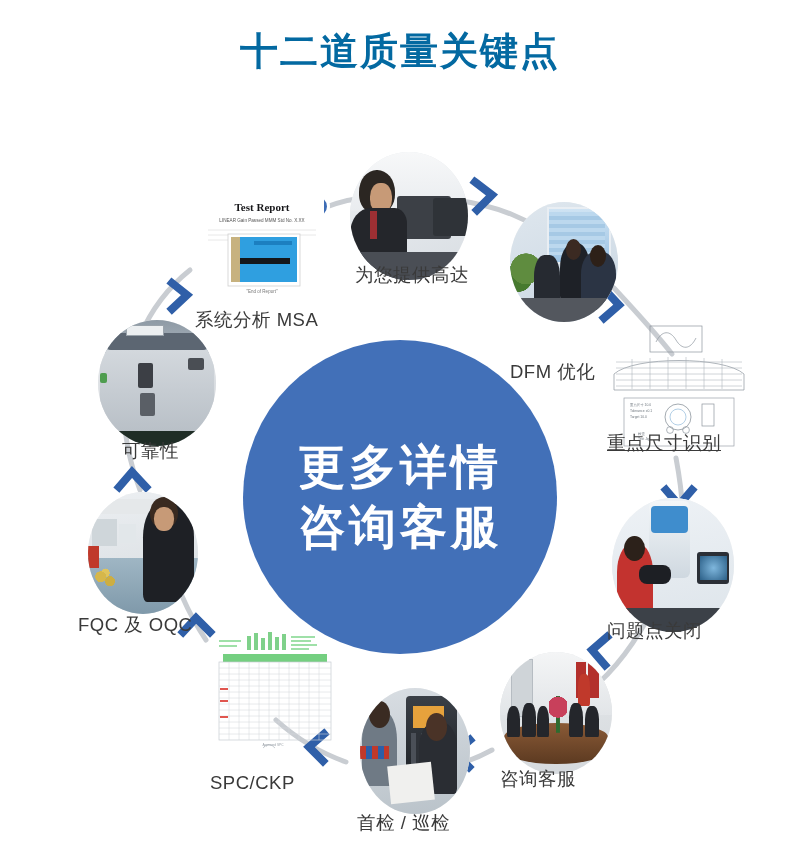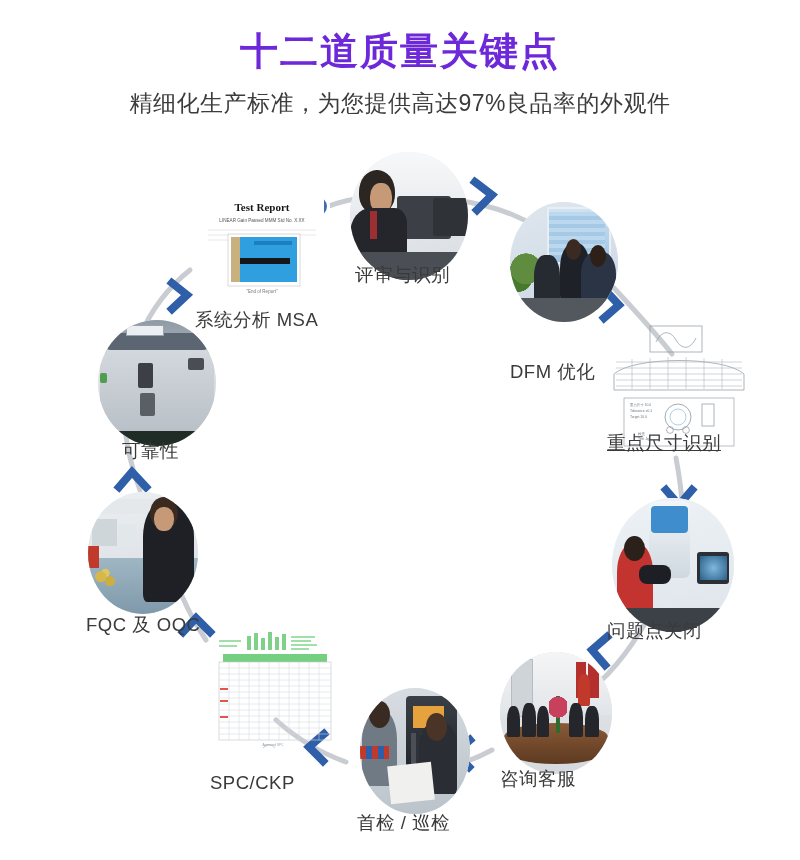--- a/index.html
+++ b/index.html
@@ -9,21 +9,21 @@
     font-family:"Liberation Sans","DejaVu Sans",sans-serif;
     overflow:hidden;
     position:relative;
   }
   #stage{position:relative;width:800px;height:860px;overflow:hidden;background:#fff;}
 
   
   .header{position:absolute;left:0;top:0;width:800px;text-align:center;}
   .title{
     font-size:38px;font-weight:700;letter-spacing:2px;
-    color:#6d28d9;line-height:1;margin-top:32px;
+    color:#0369a1;line-height:1;margin-top:32px;
   }
   .subtitle{
     font-size:23px;color:#3c3c3c;line-height:1;margin-top:22px;
     letter-spacing:0.5px;font-weight:400;
   }
 
   
   .wheel{position:absolute;left:0;top:140px;width:800px;height:720px;}
   .wheel svg.arcs{position:absolute;left:0;top:0;width:800px;height:720px;}
 
@@ -146,21 +146,20 @@
   .p9 .foot{left:0;top:88%;width:100%;height:12%;background:#1f2d26;}
   .p9 .grn{left:2%;top:42%;width:6%;height:8%;background:#4f9d4f;border-radius:2px;}
 </style>
 </head>
 <body>
 
 <div id="stage">
 
   <div class="header">
     <div class="title">十二道质量关键点</div>
-    <div class="subtitle">精细化生产标准，为您提供高达97%良品率的外观件</div>
   </div>
 
   <div class="wheel">
 
     <svg class="arcs" viewBox="0 0 800 720">
       <g fill="none" stroke="#c9cdd2" stroke-width="5" stroke-linecap="round">
 
         <path d="M252,115 C 290,78 330,62 362,58"></path>
 
         <path d="M455,60 C 500,66 530,80 556,100"></path>
@@ -224,21 +223,21 @@
           <span class="sky"></span>
             <span class="mon"></span>
             <span class="mon2"></span>
           <span class="head"></span>
             <span class="face"></span>
             <span class="body"></span>
           <span class="tie"></span>
             <span class="desk"></span>
         </div>
       </div>
-      <div class="node-label" style="left:355px;top:122px;">评审与识别</div>
+      <div class="node-label" style="left:355px;top:122px;">为您提供高达</div>
     </div>
 
     <div class="node">
       <div class="bubble" style="left:510px;top:62px;width:108px;height:120px;">
         <div class="ph p2">
           <span class="win"></span>
             <span class="blind"></span>
             <span class="plant"></span>
           <span class="p-c"></span>
             <span class="p-a"></span>
@@ -409,21 +408,21 @@
             <span class="box"></span>
             <span class="box2"></span>
           <span class="bench"></span>
             <span class="red"></span>
             <span class="gold"></span>
           <span class="w"></span>
             <span class="wh"></span>
             <span class="wf"></span>
         </div>
       </div>
-      <div class="node-label" style="left:86px;top:472px;text-align:right;">FQC 及 OQC</div>
+      <div class="node-label" style="left:78px;top:472px;text-align:right;">FQC 及 OQC</div>
     </div>
 
     <div class="node">
       <div class="bubble" style="left:98px;top:180px;width:118px;height:126px;">
         <div class="ph p9">
           <span class="top"></span>
             <span class="lid"></span>
             <span class="lbl"></span>
           <span class="body"></span>
             <span class="d1"></span>
@@ -431,14 +430,18 @@
           <span class="d3"></span>
             <span class="grn"></span>
             <span class="foot"></span>
         </div>
       </div>
       <div class="node-label" style="left:122px;top:298px;">可靠性</div>
     </div>
 
   </div>
 
+  <div class="center-circle">
+    <div class="cline">更多详情</div>
+    <div class="cline">咨询客服</div>
+  </div>
 
 </div>
 
 </body></html>

